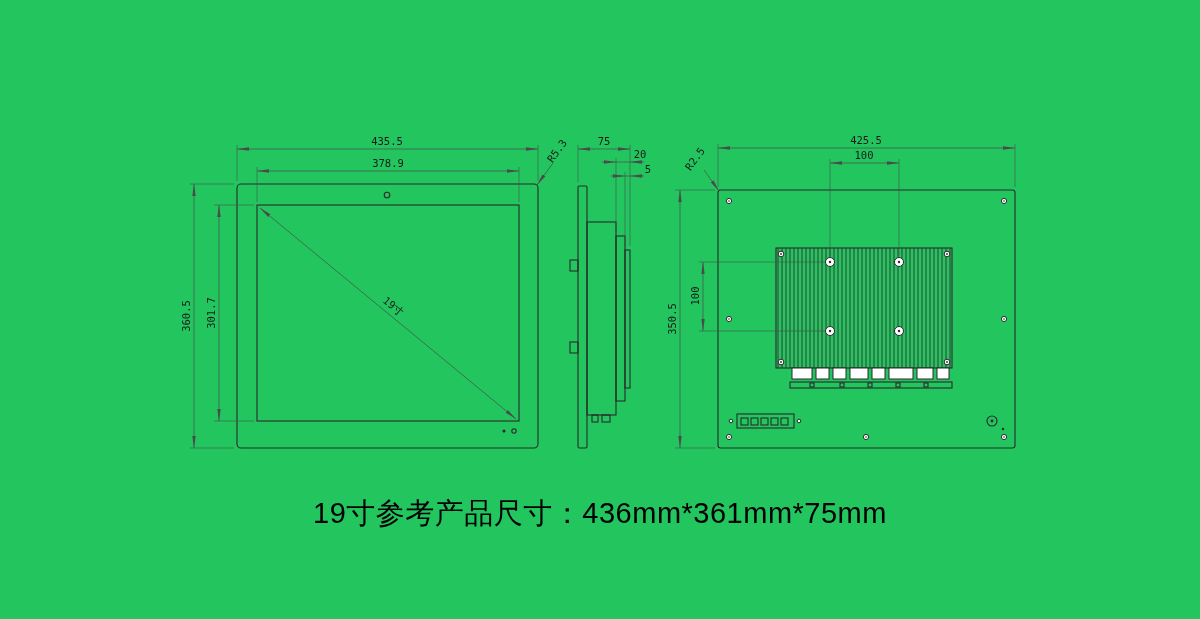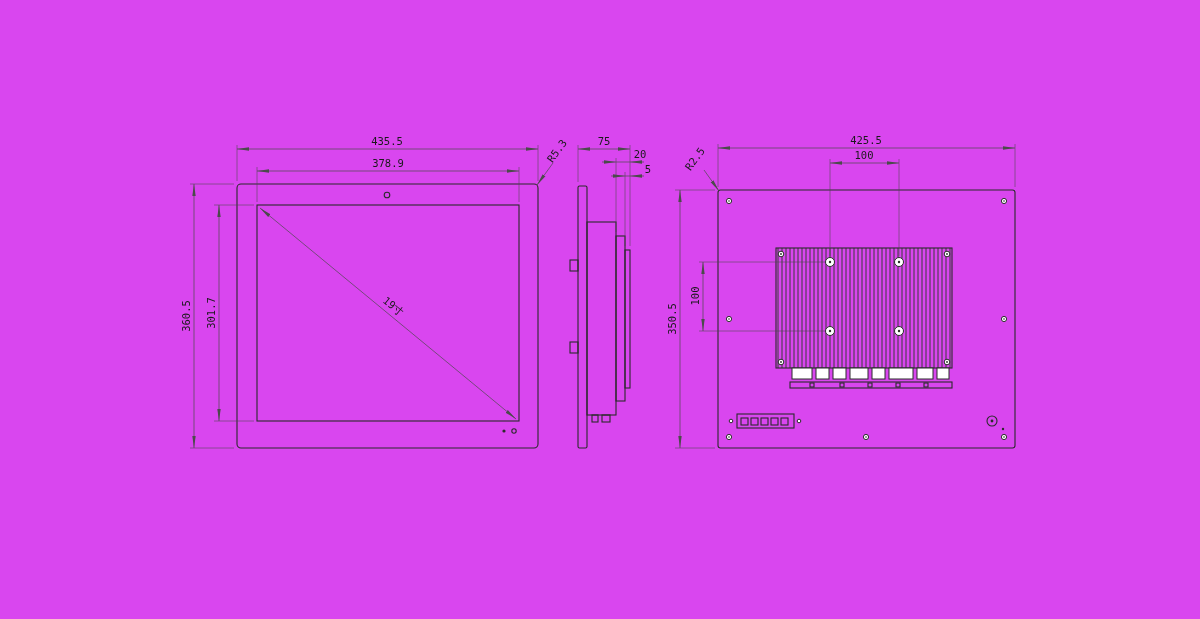--- a/index.html
+++ b/index.html
@@ -1,17 +1,17 @@
 <!DOCTYPE html>
 <html><head>
 <meta charset="utf-8">
 <style>
   * { margin:0; padding:0; box-sizing:border-box; }
   html, body { width:1200px; height:619px; background:#ffffff; overflow:hidden; }
-  .canvas { position:relative; width:1200px; height:619px; background:#d946ef;
+  .canvas { position:relative; width:1200px; height:619px; background:#22c55e;
             font-family:"Liberation Sans", sans-serif; }
   svg { position:absolute; top:0; left:0; }
   .ol  { fill:none; stroke:#2b2b2b; stroke-width:1.1; }
   .olf { fill:#ffffff; stroke:#2b2b2b; stroke-width:1; }
   .dim { stroke:#4b4b4b; stroke-width:0.7; fill:none; }
   .ext { stroke:#4b4b4b; stroke-width:0.55; fill:none; }
   .dtext { font-family:"DejaVu Sans Mono", monospace; font-size:10.5px; fill:#1a1a1a; }
   .dot { fill:#2b2b2b; stroke:none; }
   .caption { position:absolute; top:494px; left:0; width:100%; text-align:center;
              font-size:29px; font-weight:500; color:#000; letter-spacing:0.5px; }
@@ -224,14 +224,15 @@
 
     <g>
       <line x1="825" y1="262" x2="699" y2="262" class="ext"></line>
       <line x1="825" y1="331" x2="699" y2="331" class="ext"></line>
       <line x1="703" y1="262" x2="703" y2="331" class="dim" marker-start="url(#ah)" marker-end="url(#ah)"></line>
       <text x="699" y="296" text-anchor="middle" class="dtext" transform="rotate(-90 699 296)">100</text>
     </g>
   </g>
 </svg>
 
+<div class="caption">19寸参考产品尺寸：436mm*361mm*75mm</div>
 
 </div>
 
 </body></html>

